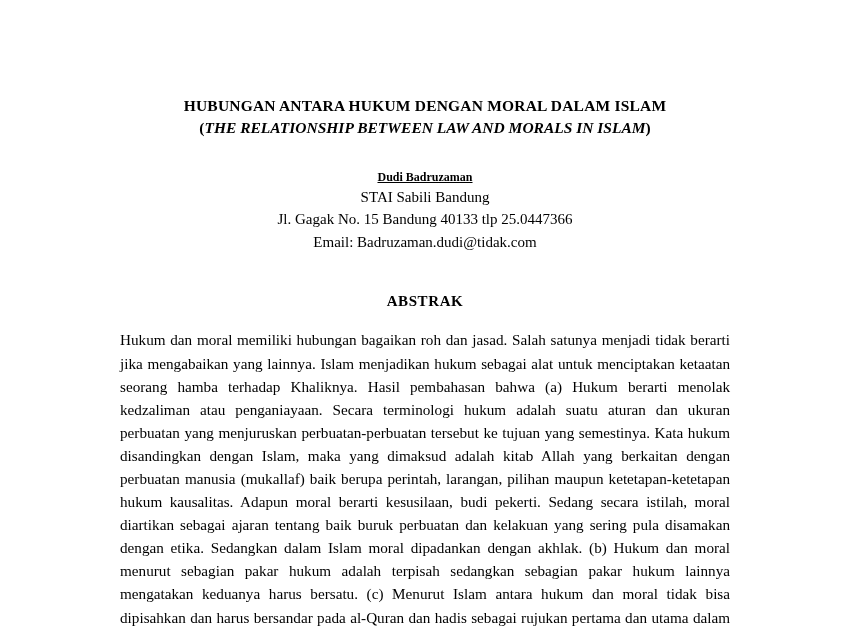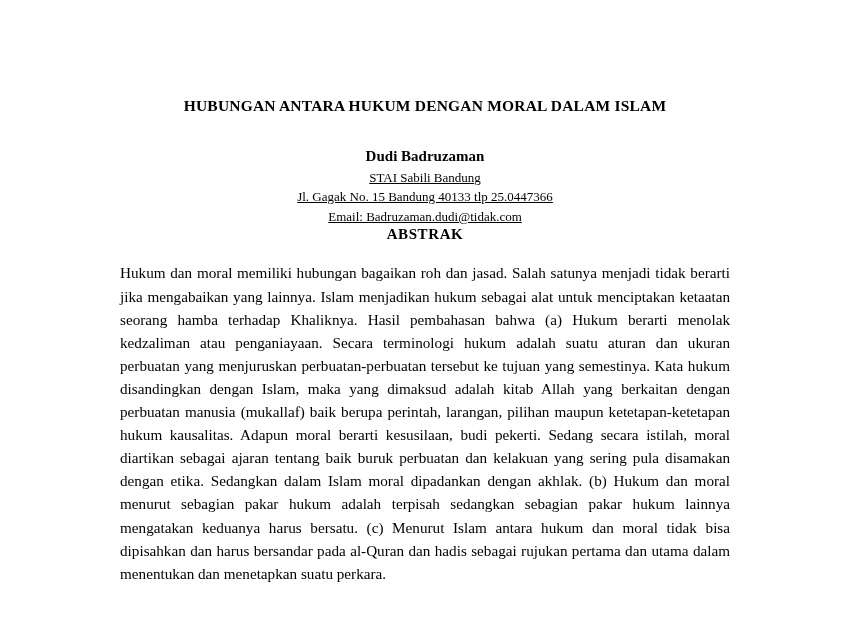--- a/index.html
+++ b/index.html
@@ -38,51 +38,53 @@
   }
   .title-sub .ital {
     font-style: italic;
   }
   .author-block {
     text-align: center;
     margin-top: 28px;
     line-height: 1.5;
   }
   .author-name {
-    font-size: 15px;
+    font-size: 12px;
     font-weight: bold;
+    text-decoration: underline;
   }
   .author-affil,
   .author-address,
   .author-email {
-    font-size: 13px;
-    text-decoration: underline;
+    font-size: 15px;
   }
   .abstract-heading {
     text-align: center;
     font-size: 15px;
     font-weight: bold;
     letter-spacing: 0.6px;
+    margin-top: 40px;
   }
   .abstract-body {
     margin-top: 18px;
     font-size: 15.2px;
     line-height: 1.52;
     text-align: justify;
     text-justify: inter-word;
     hyphens: manual;
   }
 </style>
 </head>
 <body>
 
 <div class="page">
 
   <div class="title-block">
     <div class="title-main">HUBUNGAN ANTARA HUKUM DENGAN MORAL DALAM ISLAM</div>
+    <div class="title-sub"><span>(</span><span class="ital">THE RELATIONSHIP BETWEEN LAW AND MORALS IN ISLAM</span><span>)</span></div>
   </div>
 
   <div class="author-block">
     <div class="author-name">Dudi Badruzaman</div>
     <div class="author-affil">STAI Sabili Bandung</div>
     <div class="author-address">Jl. Gagak No. 15 Bandung 40133 tlp 25.0447366</div>
     <div class="author-email">Email: Badruzaman.dudi@tidak.com</div>
   </div>
 
   <div class="abstract-heading">ABSTRAK</div>

